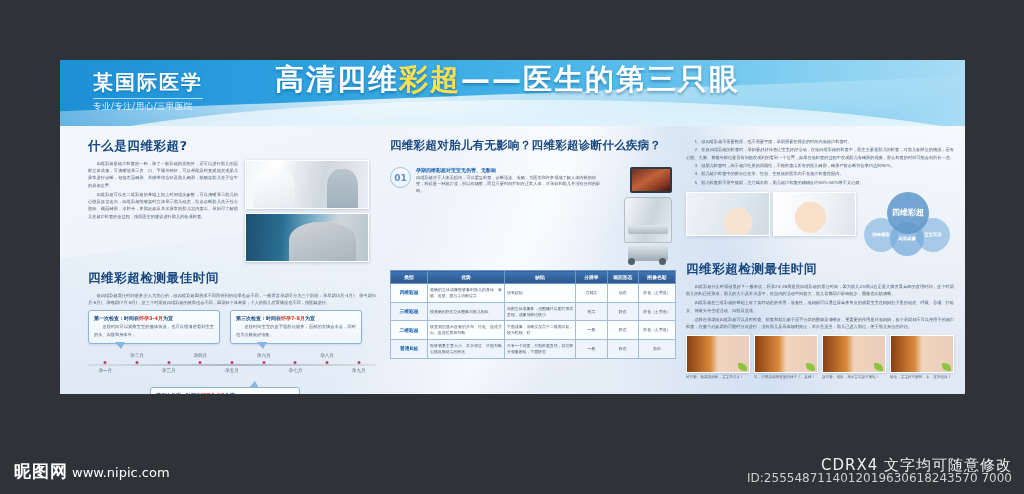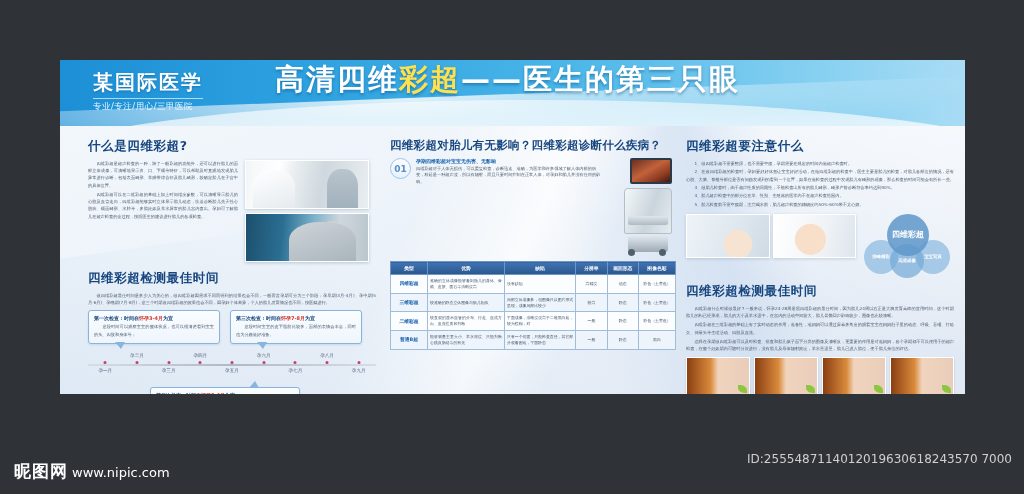--- a/index.html
+++ b/index.html
@@ -134,21 +134,21 @@
   .tl-line { position:absolute; left:0; right:0; top:11px; height:2px;
     background:linear-gradient(90deg,#d7dde4,#aeb9c4,#d7dde4); }
   .tick { position:absolute; top:8px; width:3px; height:3px; border-radius:50%;
     background:#c0406e; transform:translateX(-50%); }
   .tl-lab { position:absolute; font-size:4.6px; color:#55637a; transform:translateX(-50%); white-space:nowrap; }
   .tl-lab.up { top:0px; }
   .tl-lab.dn { top:15px; }
 
   
   .m-head { font-size:11.5px; font-weight:bold; color:#17467f; white-space:nowrap; letter-spacing:.3px;font-family:Liberation Serif, serif; }
-  .m-body { display:flex; gap:15px; margin-top:5px; }
+  .m-body { display:flex; gap:15px; margin-top:14px; }
   .m-left { width:218px; }
   .qa { display:flex; gap:5px; margin-bottom:4px; }
   .qnum {
     flex:0 0 auto; width:21px; height:21px; border-radius:50%;
     border:1.6px solid #9cc3e6; color:#5b8fc4; font-size:9px; font-weight:bold;
     display:flex; align-items:center; justify-content:center;
     background:linear-gradient(180deg,#fbfdff,#e8f1fa);
   }
   .qtxt { flex:1; }
   .qtitle { font-size:5px; font-weight:bold; color:#1b64b0; margin-bottom:1.5px; }
@@ -403,21 +403,20 @@
               <td>一般</td>
               <td>静态</td>
               <td>黑白</td>
             </tr>
           </tbody>
         </table>
       </div>
     </div>
 
     <div class="col col-r">
-      <h2 class="sec">四维彩超要注意什么</h2>
       <div class="r-list">
         <div>1、做四维彩超不需要憋尿，也不需要空腹，孕期需要在规定的时间内做超声检查时。</div>
         <div>2、在做四维彩超的检查时，孕妇要好好休息让宝宝好好活动，在做四维彩超的检查中，医生主要是胎儿的检查，对胎儿各部位的情况，还有心脏、大脑、脊椎等部位是否有问题发现到的看到一个位置，如果在做检查的过程中发现胎儿有畸形的现象，那么检查的时间可能会有所长一些。</div>
         <div>3、做胎儿检查时，由于超声性质的局限性，不能检查出所有的胎儿畸形，畸形产前诊断符合率约达到90%。</div>
         <div>4、胎儿超声检查中的部分位在羊、性别、生殖器的医学内不在超声检查范围内。</div>
         <div>5、胎儿检查前不需空腹期，注意喝水前，胎儿超声检查的精确度约50%-60%带不太心烦。</div>
       </div>
 
       <div class="r-mid">
         <div class="r-photos">
@@ -466,17 +465,18 @@
         </div>
       </div>
     </div>
   </div>
 
   <div class="botbar">
     <div class="nipic">
       <span class="cn">昵图网</span><span class="en">www.nipic.com</span>
     </div>
     <div class="cdr">
+      <div class="l1">CDRX4  文字均可随意修改</div>
       <div class="l2">ID:2555487114012019630618243570 7000</div>
     </div>
   </div>
 
 </div>
 
 </body></html>

